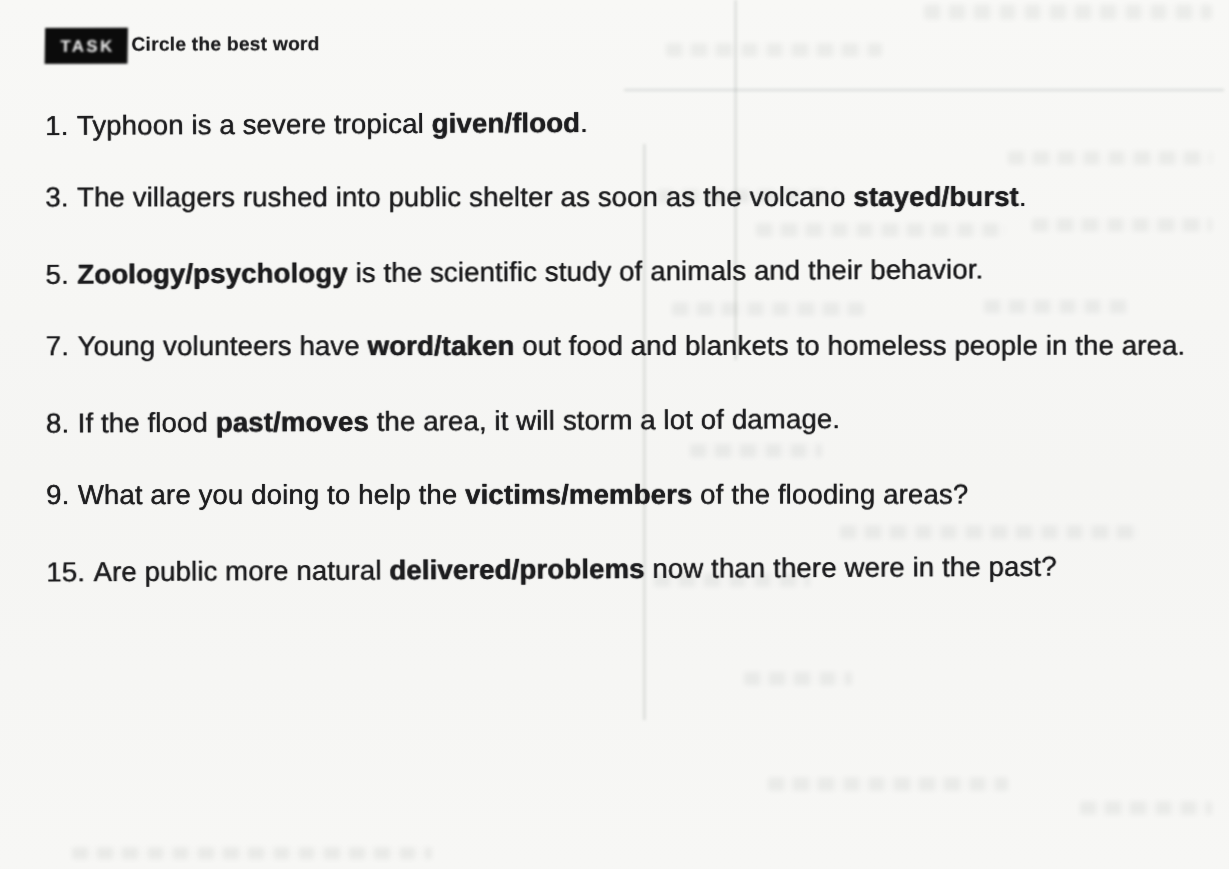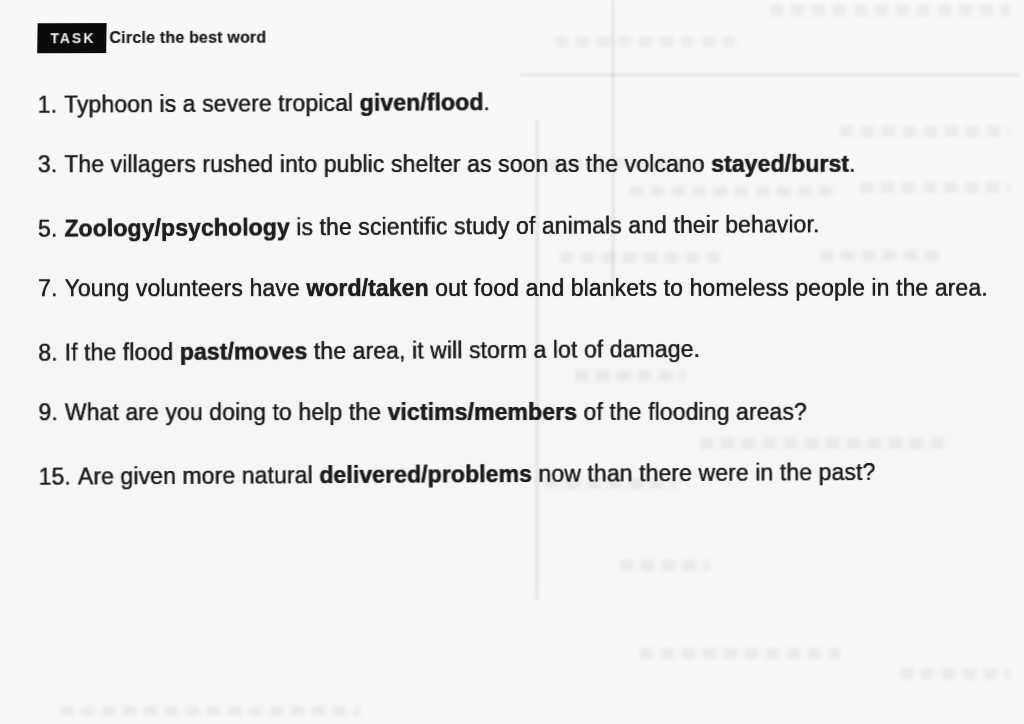--- a/index.html
+++ b/index.html
@@ -127,16 +127,16 @@
 
     <p class="item"><span class="num">5.</span><span></span><span class="choice">Zoology/psychology</span><span> is the scientific study of animals and their behavior.</span></p>
 
 
     <p class="item"><span class="num">7.</span><span>Young volunteers have </span><span class="choice">word/taken</span><span> out food and blankets to homeless people in the area.</span></p>
 
     <p class="item"><span class="num">8.</span><span>If the flood </span><span class="choice">past/moves</span><span> the area, it will storm a lot of damage.</span></p>
 
     <p class="item"><span class="num">9.</span><span>What are you doing to help the </span><span class="choice">victims/members</span><span> of the flooding areas?</span></p>
 
-    <p class="item"><span class="num">15.</span><span>Are given more natural </span><span class="choice">delivered/problems</span><span> now than there were in the past?</span></p>
+    <p class="item"><span class="num">15.</span><span>Are public more natural </span><span class="choice">delivered/problems</span><span> now than there were in the past?</span></p>
 
   </div>
 </div>
 
 </body></html>

